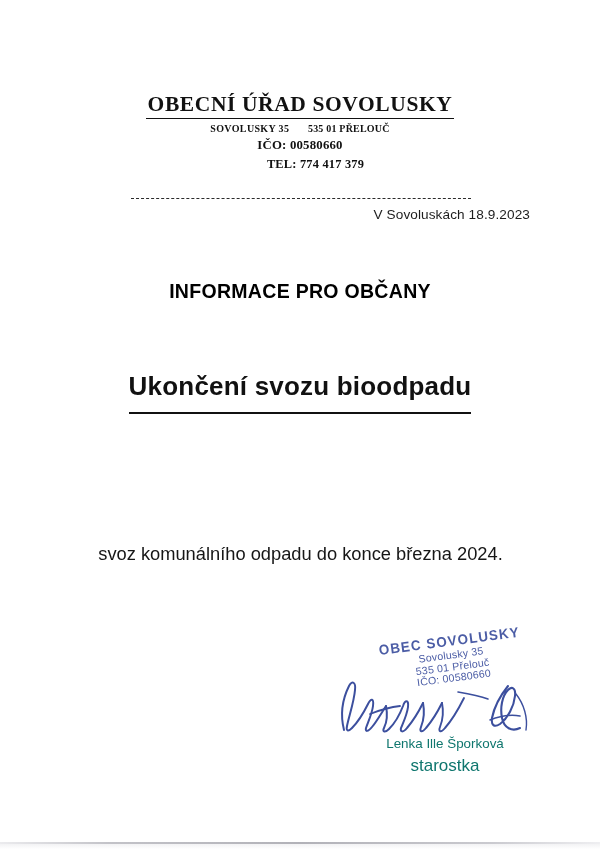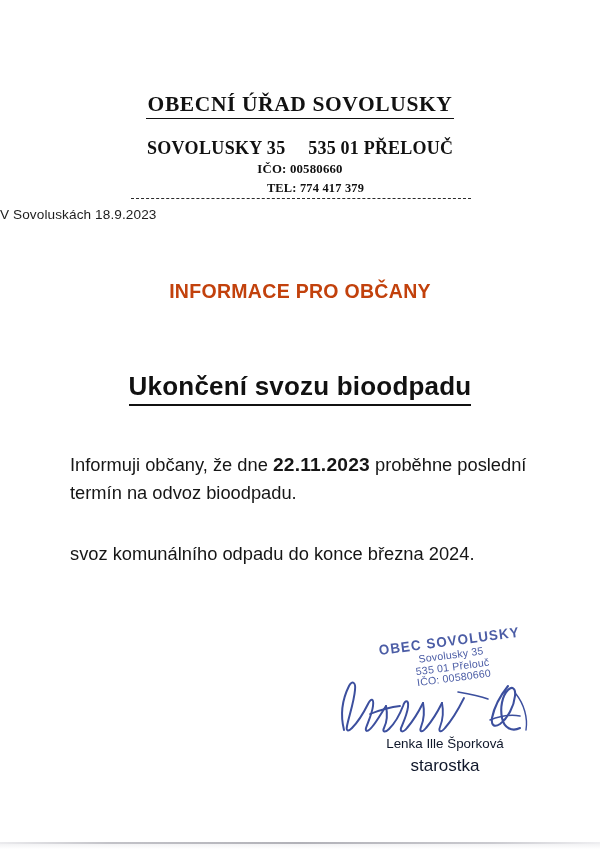--- a/index.html
+++ b/index.html
@@ -55,24 +55,24 @@
   .lh-title {
     font-size: 21.5px;
     font-weight: bold;
     letter-spacing: .6px;
     display: inline-block;
     border-bottom: 1.6px solid #111;
     padding: 0 2px 1px 2px;
     line-height: 1.18;
   }
   .lh-address {
-    font-size: 18px;
+    font-size: 10px;
     font-weight: bold;
     letter-spacing: .35px;
-    margin-top: 18px;
+    margin-top: 4px;
     line-height: 1.25;
   }
   .lh-address .gap { display: inline-block; width: 13px; }
   .lh-address .tight { letter-spacing: .2px; }
   .lh-ico {
     font-size: 12.8px;
     font-weight: bold;
     letter-spacing: .2px;
     margin-top: 2px;
     line-height: 1.25;
@@ -93,66 +93,67 @@
     width: 340px;
     top: 198px;
     height: 0;
     border-top: 1.4px dashed #2b2b2b;
   }
   .placedate {
     position: absolute;
     left: 0;
     right: 70px;
     top: 207px;
+    text-align: right;
     font-size: 13.6px;
     color: #1d1d1d;
     letter-spacing: .1px;
   }
 
   
   .subject {
     position: absolute;
     left: 0;
     right: 0;
     top: 280px;
     text-align: center;
     font-size: 19.5px;
     font-weight: bold;
     letter-spacing: .3px;
-    color: #c2410c;
+    color: #000000;
   }
   .maintitle {
     position: absolute;
     left: 0;
     right: 0;
     top: 371px;
     text-align: center;
   }
   .maintitle span {
     display: inline-block;
     font-size: 26px;
     font-weight: bold;
     letter-spacing: .2px;
     color: #111;
     border-bottom: 2.4px solid #111;
-    padding-bottom: 2px;
+    padding-bottom: 10px;
   }
 
   
   .body-block {
     position: absolute;
     left: 70px;
     width: 461px;
     font-size: 18.3px;
     line-height: 1.52;
     color: #161616;
   }
   .para1 { top: 450px; text-align: left; }
   .para2 { top: 540px; text-align: justify; }
-  .para2 .lastline { text-align: left; }
+  .para2 .lastline { text-align: center; }
   .bold-date { font-weight: bold; font-size: 19.2px; letter-spacing: .2px; }
 
   
   .sigzone {
     position: absolute;
     left: 330px;
     top: 640px;
     width: 230px;
     height: 130px;
   }
@@ -188,21 +189,21 @@
     pointer-events: none;
   }
 
   .signer {
     position: absolute;
     left: 0;
     top: 95px;
     width: 230px;
     text-align: center;
     font-size: 13.4px;
-    color: #0f172a;
+    color: #0f766e;
     line-height: 1.38;
   }
   .signer .role { display: block; font-size: 17px; }
 </style>
 </head>
 <body>
 
 <div class="page">
 
   <div class="letterhead">
@@ -219,23 +220,20 @@
   <div class="rule"></div>
 
   <div class="placedate">V Sovoluskách 18.9.2023</div>
 
   <div class="subject">INFORMACE PRO OBČANY</div>
 
   <div class="maintitle">
     <span>Ukončení svozu bioodpadu</span>
   </div>
 
-  <div class="body-block para1">
-    <span>Informuji občany, že dne </span><span class="bold-date">22.11.2023</span><span> proběhne poslední termín na odvoz bioodpadu.</span>
-  </div>
 
   <div class="body-block para2">
     <div class="lastline">svoz komunálního odpadu do konce března 2024.</div>
   </div>
 
   <div class="sigzone">
 
     <div class="stamp">
       <span class="s1">OBEC SOVOLUSKY</span>
       <span class="s2">Sovolusky 35</span>

